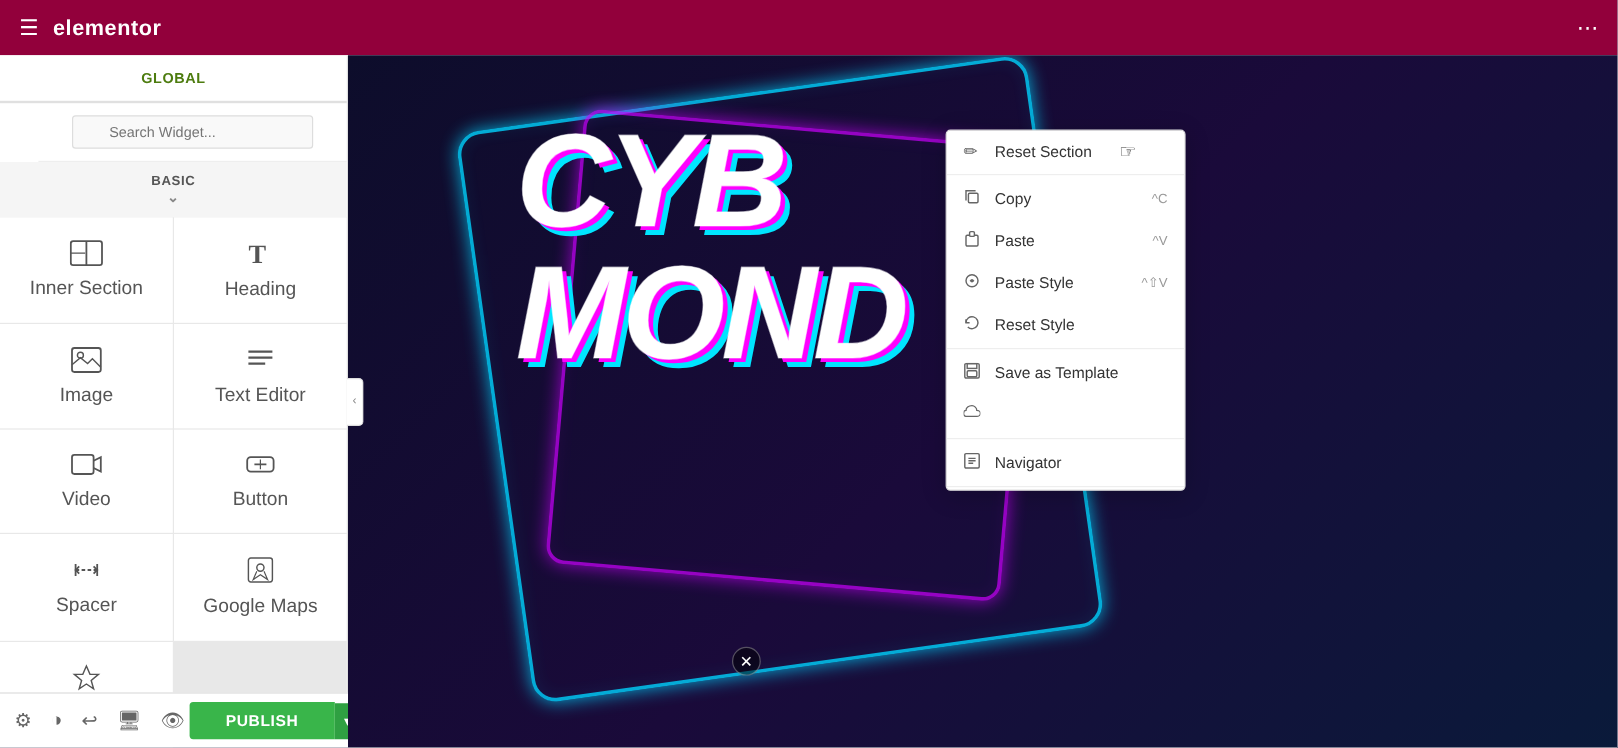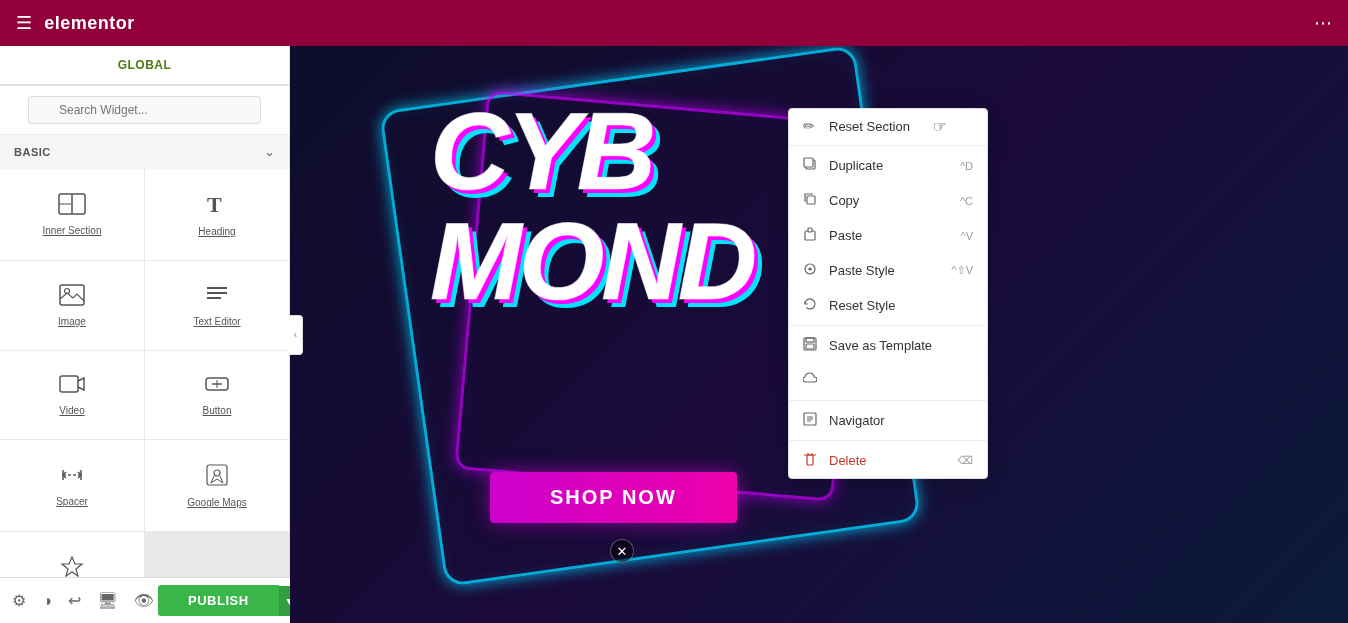--- a/index.html
+++ b/index.html
@@ -57,20 +57,21 @@
     .sidebar-tab.active {
       color: #92003b;
       border-bottom: 3px solid #92003b;
       margin-bottom: -2px;
     }
 
     
     .search-bar {
       padding: 10px 28px;
       border-bottom: 1px solid #eee;
+      margin-left: 32px;
     }
     .search-input {
       width: 100%;
       border: 1px solid #ddd;
       border-radius: 3px;
       padding: 6px 10px 6px 30px;
       font-size: 12px;
       color: #555;
       outline: none;
       background: #f9f9f9;
@@ -94,20 +95,21 @@
       display: flex;
       align-items: center;
       justify-content: space-between;
       padding: 10px 14px;
       font-size: 11px;
       font-weight: 700;
       color: #555;
       text-transform: uppercase;
       letter-spacing: 0.5px;
       background: #f5f5f5;
+      flex-direction: column;
     }
     .section-header .chevron { font-size: 12px; color: #888; cursor: pointer; }
 
     
     .widget-grid {
       display: grid;
       grid-template-columns: 1fr 1fr;
       gap: 1px;
       background: #e8e8e8;
       flex: 1;
@@ -117,21 +119,21 @@
       display: flex;
       flex-direction: column;
       align-items: center;
       justify-content: center;
       padding: 16px 8px;
       background: #fff;
       cursor: grab;
       gap: 6px;
     }
     .widget-icon { font-size: 22px; color: #555; line-height: 1; }
-    .widget-label { font-size: 10px; color: #555; text-align: center; text-decoration: underline; }
+    .widget-label { font-size: 16px; color: #555; text-align: center; }
 
     
     .bottom-toolbar {
       height: 46px;
       background: #fff;
       border-top: 1px solid #ddd;
       display: flex;
       align-items: center;
       justify-content: space-between;
       padding: 0 8px;
@@ -457,46 +459,35 @@
     <div class="canvas-bg">
 
       <div class="neon-rect-1"></div>
       <div class="neon-rect-2"></div>
 
       <div style="position:absolute; left:140px; top:50px; z-index:2;">
         <div style="font-size:110px; font-weight:700; font-style:italic; color:#fff; text-transform:uppercase; line-height:1; letter-spacing:-3px; text-shadow: 4px 4px 0 #ff00ff, 8px 8px 0 #00e5ff; -webkit-text-stroke: 1px rgba(255,255,255,0.5);">CYB</div>
         <div style="font-size:110px; font-weight:900; font-style:italic; color:#fff; text-transform:uppercase; line-height:1; letter-spacing:-3px; text-shadow: 4px 4px 0 #ff00ff, 8px 8px 0 #00e5ff; -webkit-text-stroke: 1px rgba(255,255,255,0.5);">MOND</div>
       </div>
 
-      <div class="shop-now-btn">SHOP NOW</div>
 
       <div class="canvas-close">✕</div>
 
     </div>
 
     <div class="context-menu">
 
       <div class="ctx-item">
         <span class="ctx-icon">✏</span>
         <span class="ctx-label">Reset Section</span>
         <span class="cursor-hand">☞</span>
       </div>
 
       <div class="ctx-divider"></div>
 
-      <div class="ctx-item">
-        <span class="ctx-icon">
-          <svg width="14" height="14" viewBox="0 0 14 14" fill="none">
-            <rect x="3" y="3" width="9" height="9" rx="1" stroke="#666" stroke-width="1.2"></rect>
-            <rect x="1" y="1" width="9" height="9" rx="1" stroke="#666" stroke-width="1.2" fill="#fff"></rect>
-          </svg>
-        </span>
-        <span class="ctx-label">Duplicate</span>
-        <span class="ctx-shortcut">^D</span>
-      </div>
 
       <div class="ctx-item">
         <span class="ctx-icon">
           <svg width="14" height="14" viewBox="0 0 14 14" fill="none">
             <rect x="4" y="4" width="8" height="8" rx="1" stroke="#666" stroke-width="1.2"></rect>
             <path d="M2 10V2h8" stroke="#666" stroke-width="1.2" fill="none"></path>
           </svg>
         </span>
         <span class="ctx-label">Copy</span>
         <span class="ctx-shortcut">^C</span>
@@ -565,29 +556,18 @@
             <line x1="4" y1="5" x2="10" y2="5" stroke="#666" stroke-width="1.2"></line>
             <line x1="4" y1="7" x2="10" y2="7" stroke="#666" stroke-width="1.2"></line>
             <line x1="4" y1="9" x2="8" y2="9" stroke="#666" stroke-width="1.2"></line>
           </svg>
         </span>
         <span class="ctx-label">Navigator</span>
       </div>
 
       <div class="ctx-divider"></div>
 
-      <div class="ctx-item ctx-delete">
-        <span class="ctx-icon">
-          <svg width="14" height="14" viewBox="0 0 14 14" fill="none">
-            <polyline points="1,3 13,3" stroke="#c0392b" stroke-width="1.2"></polyline>
-            <path d="M4 3 L4 12 C4 12.5 4.5 13 5 13 L9 13 C9.5 13 10 12.5 10 12 L10 3" stroke="#c0392b" stroke-width="1.2" fill="none"></path>
-            <polyline points="5,1 5,3 9,3 9,1" stroke="#c0392b" stroke-width="1.2" fill="none"></polyline>
-          </svg>
-        </span>
-        <span class="ctx-label">Delete</span>
-        <span class="ctx-shortcut">⌫</span>
-      </div>
 
     </div>
 
   </div>
 
 </div>
 
 </body></html>

